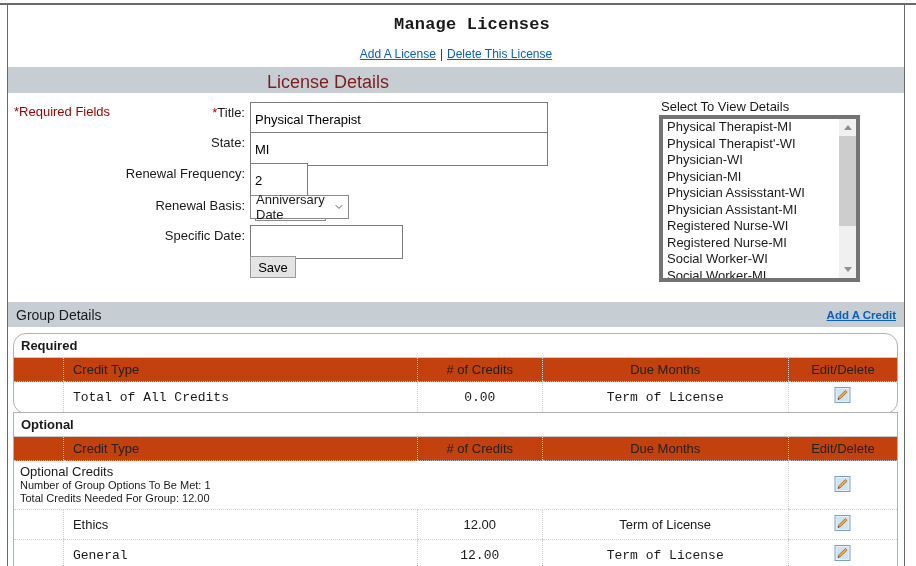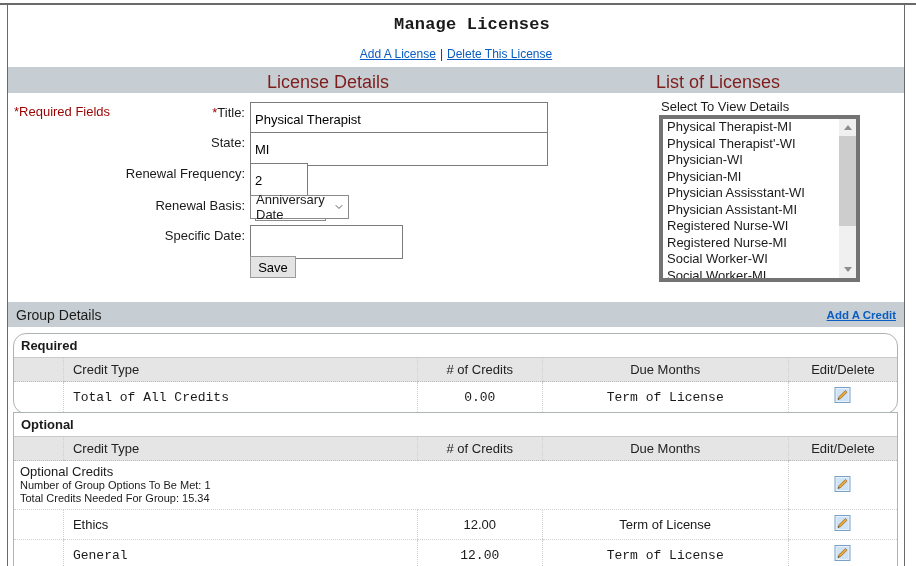--- a/index.html
+++ b/index.html
@@ -50,21 +50,21 @@
 
   .bar2 { top:297px; height:25px; display:flex; align-items:center; justify-content:space-between; padding:0 8px; }
   .bar2 .bar2-title { font-size:14px; color:#1b1b1b; }
   .bar2 a { font-size:11.5px; font-weight:bold; }
 
   .tbl-wrap { position:absolute; left:5px; right:6px; border:1px solid #aeb3b6; background:#fff; }
   .tbl-req { top:328px;border-radius:13px; } .tbl-opt { top:407px; }
   table.credits { width:100%; border-collapse:collapse; table-layout:fixed; font-size:13px; }
   col.c0{width:5.6%;} col.c1{width:40.1%;} col.c2{width:14.1%;} col.c3{width:27.9%;} col.c4{width:12.3%;}
   tr.lbl-row td { font-weight:bold; padding:4px 0 4px 7px; border-bottom:1px solid #c9c9c9; }
-  tr.hdr-row td { background:#e5e5e5; padding:4px 0; border-bottom:1px dotted #bdbdbd; color:#222; }
+  tr.hdr-row td { background:#c2410c; padding:4px 0; border-bottom:1px dotted #bdbdbd; color:#222; }
   tr.hdr-row td.lft { text-align:left; padding-left:9px; }
   td.ctr { text-align:center; }
   tr.data-row td { padding:5px 0; border-bottom:1px dotted #d2d2d2; }
   tr.data-row td.lft, tr.grp-row td.gl { text-align:left; }
   tr.data-row td.lft { padding-left:9px; }
   table.credits tr td + td { border-left:1px dotted #cfcfcf; }
   tr.grp-row td { border-bottom:1px dotted #d2d2d2; vertical-align:middle; }
   tr.grp-row td.gl { padding:3px 0 4px 6px; border-left:none; }
   .grp-line1 { font-size:13px; line-height:15px; }
   .grp-line2 { font-size:11px; line-height:13px; }
@@ -79,21 +79,20 @@
 <div class="frame">
 
   <div class="page-title">Manage Licenses</div>
 
   <div class="top-links">
     <a class="lnk">Add A License</a><span class="pipe">|</span><a class="lnk">Delete This License</a>
   </div>
 
   <div class="bar bar1">
     <span class="bar-label bar-left">License Details</span>
-    <span class="bar-label bar-right">List of Licenses</span>
   </div>
 
   <div class="form-section">
     <div class="req-note">*Required Fields</div>
 
     <div class="frow" style="top:9px;">
       <div class="flabel"><span class="red-star">*</span><span>Title:</span></div>
       <div class="fctrl"><input class="txt w-big" type="text" value="Physical Therapist" style=""></div>
     </div>
 
@@ -221,21 +220,21 @@
         <td></td>
         <td class="lft">Credit Type</td>
         <td class="ctr"># of Credits</td>
         <td class="ctr">Due Months</td>
         <td class="ctr">Edit/Delete</td>
       </tr>
       <tr class="grp-row">
         <td class="gl" colspan="4">
           <div class="grp-line1">Optional Credits</div>
           <div class="grp-line2">Number of Group Options To Be Met: 1</div>
-          <div class="grp-line2">Total Credits Needed For Group: 15.34</div>
+          <div class="grp-line2">Total Credits Needed For Group: 12.00</div>
         </td>
         <td class="ctr"><button class="edit-btn"><svg width="17" height="16" viewBox="0 0 17 16">
                   <rect x="1" y="0.5" width="15" height="15" fill="#e9f2fb" stroke="#7aa0c8"></rect>
                   <rect x="2.5" y="2" width="12" height="12" fill="#cfe3f6"></rect>
                   <path d="M4 12.5 L5 9.8 L11.3 3.5 L13 5.2 L6.7 11.5 Z" fill="#f3a73a" stroke="#8a6320" stroke-width="0.7"></path>
                   <path d="M4 12.5 L5.6 12.1 L4.4 10.9 Z" fill="#4a3a20"></path>
                 </svg></button></td>
       </tr>
       <tr class="data-row">
         <td></td>

